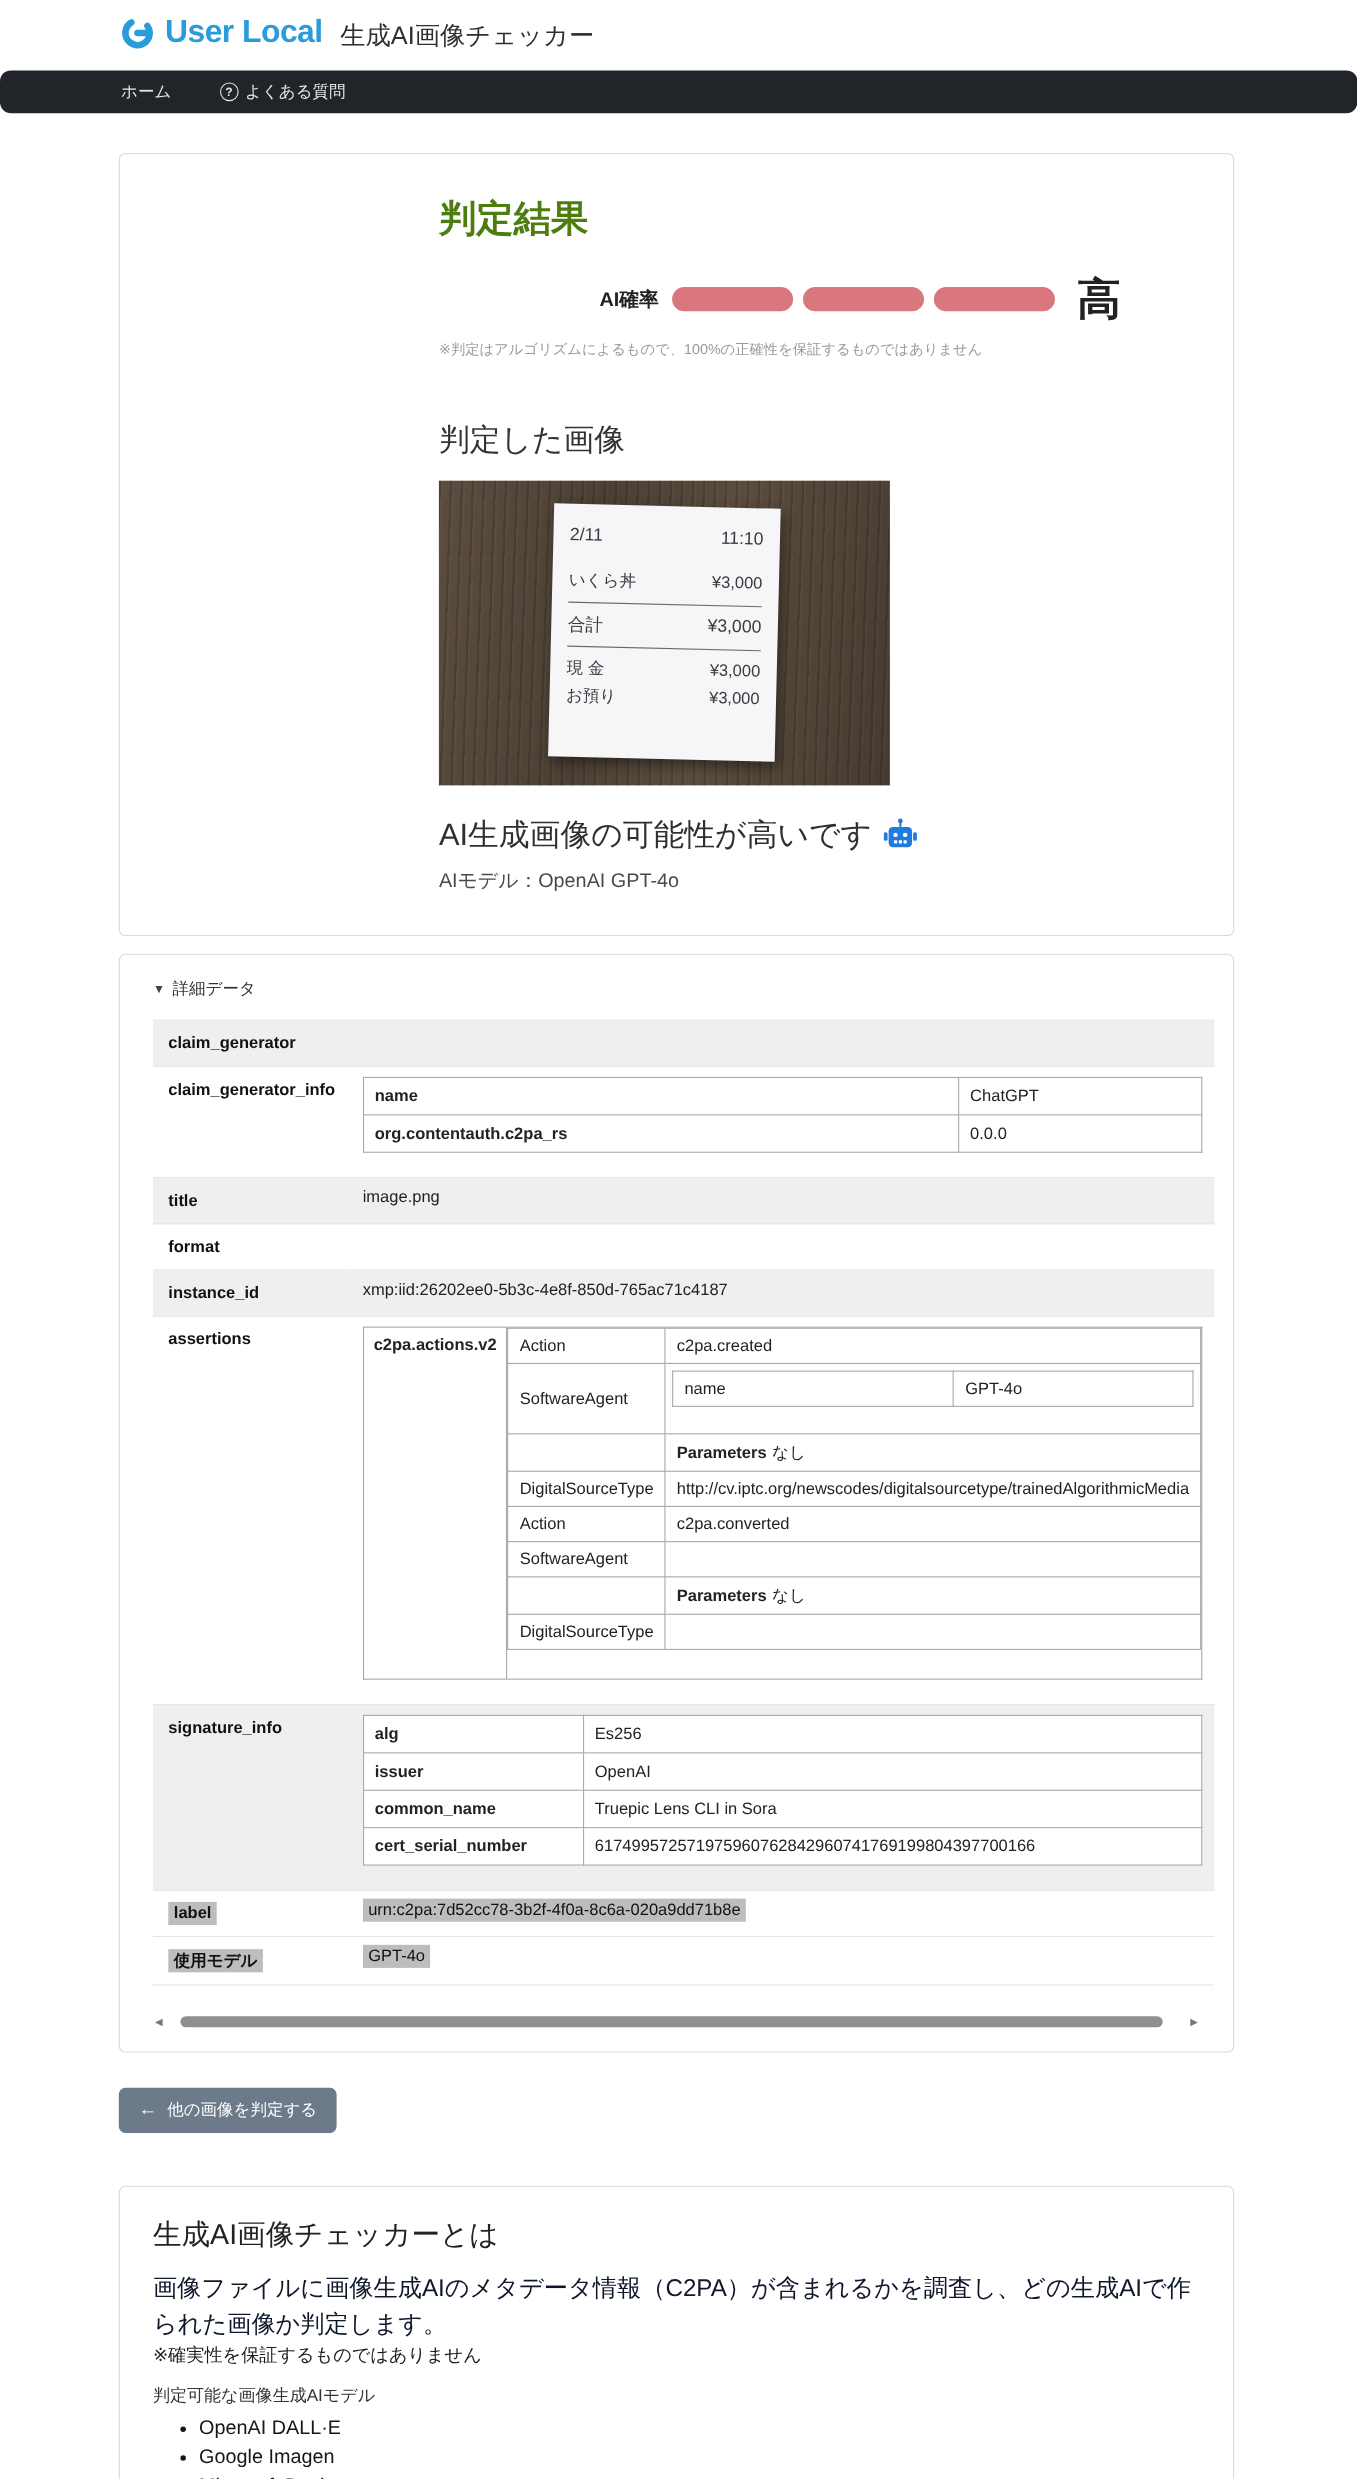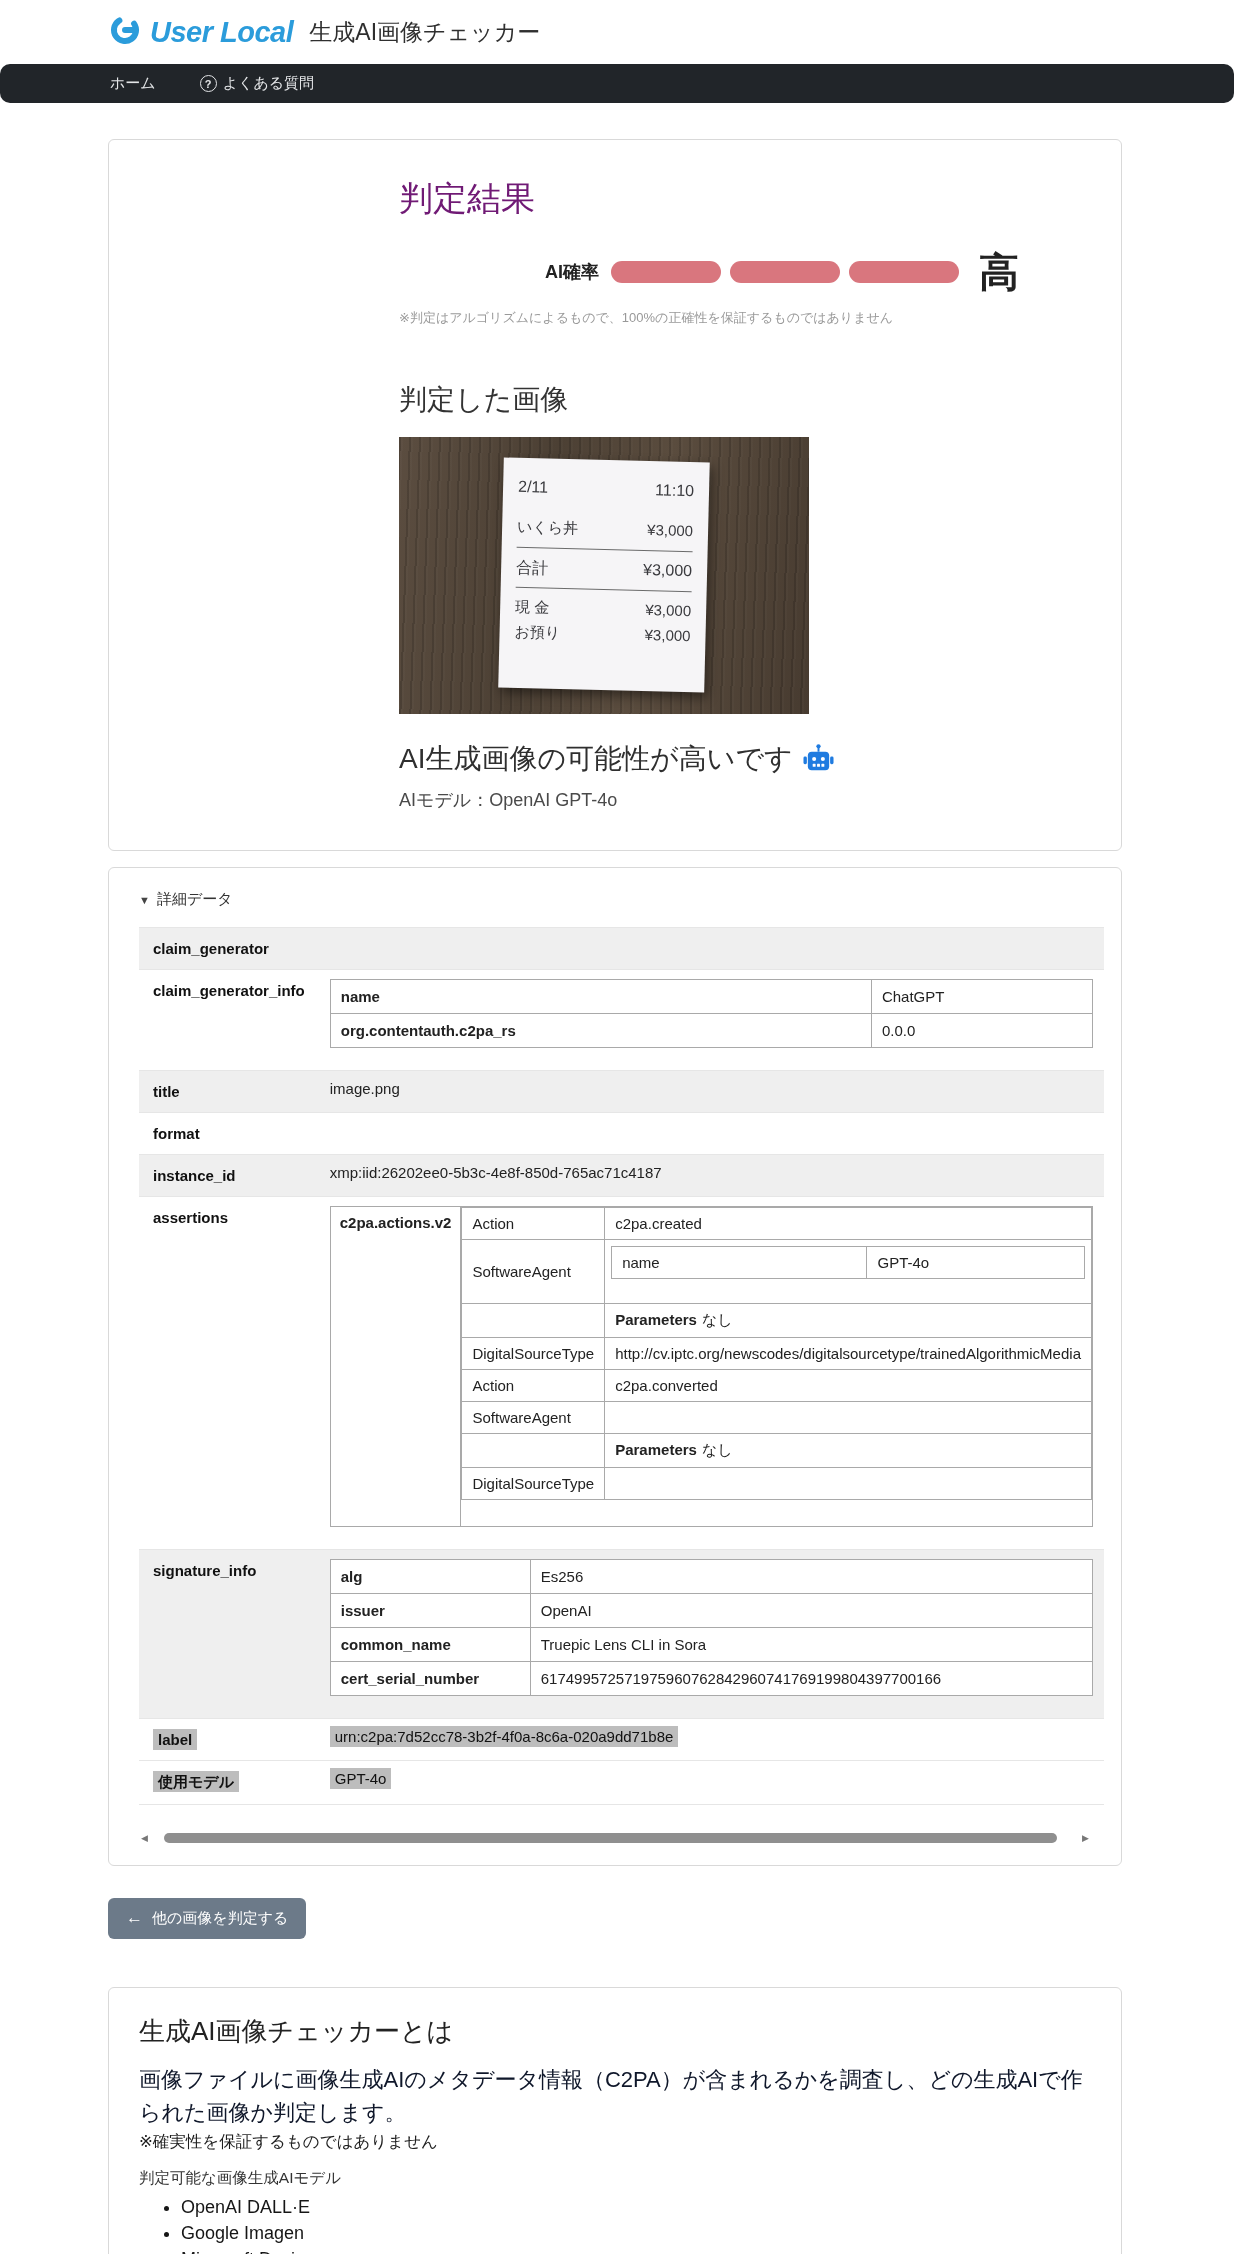--- a/index.html
+++ b/index.html
@@ -3,34 +3,34 @@
 <meta charset="utf-8">
 <style>
   * { box-sizing: border-box; margin: 0; padding: 0; }
   body {
     width: 1234px; margin: 0 auto; background: #ffffff;
     font-family: "Liberation Sans", "DejaVu Sans", sans-serif;
     color: #333;
   }
   
   .hdr { height: 64px; display: flex; align-items: center; padding-left: 108px; background: #fff; }
-  .logo { display: flex; align-items: center; gap: 8px; text-decoration: none; cursor: pointer; font-style: italic; }
+  .logo { display: flex; align-items: flex-start; gap: 8px; text-decoration: none; cursor: pointer; }
   .logo-text { font-size: 29px; font-weight: 700; color: #2b9cdb; letter-spacing: -0.5px; }
   .app-title { font-size: 23px; color: #2f2f2f; margin-left: 16px; font-weight: 500; }
   
   .nav { height: 39px; background: #212529; display: flex; align-items: center; gap: 44px; padding-left: 110px; border-radius: 10px; }
   .nav a { color: #e4e6e8; font-size: 15px; text-decoration: none; display: flex; align-items: center; gap: 6px; cursor: pointer; }
   .qmark { display: inline-flex; align-items: center; justify-content: center; width: 17px; height: 17px;
     border: 1.5px solid #e4e6e8; border-radius: 50%; font-size: 11px; font-weight: 700; }
   
   .container { width: 1014px; margin-left: 108px; }
   .card { border: 1px solid #d9d9d9; border-radius: 6px; background: #fff; }
   .card1 { margin-top: 36px; padding: 36px 0 38px; }
   .card1-inner { margin-left: 290px; width: 620px; }
-  .h-result { font-size: 34px; font-weight: 400; color: #701a75; }
+  .h-result { font-size: 34px; font-weight: 700; color: #4d7c0f; }
   .prob-row { display: flex; align-items: center; margin-top: 30px; justify-content: flex-end; }
   .prob-label { font-size: 18px; font-weight: 700; color: #222; margin-right: 12px; }
   .bars { display: flex; gap: 9px; }
   .bar { width: 110px; height: 22px; border-radius: 11px; background: #d9767e; }
   .prob-level { font-size: 40px; font-weight: 600; color: #222; margin-left: 20px; line-height: 1; }
   .disclaimer { margin-top: 16px; width: 600px; font-size: 13px; color: #999; line-height: 1.6; }
   .h-image { font-size: 28px; font-weight: 500; margin-top: 52px; color: #333; }
   
   .photo { position: relative; width: 410px; height: 277px; margin-top: 18px; overflow: hidden;
     background:

